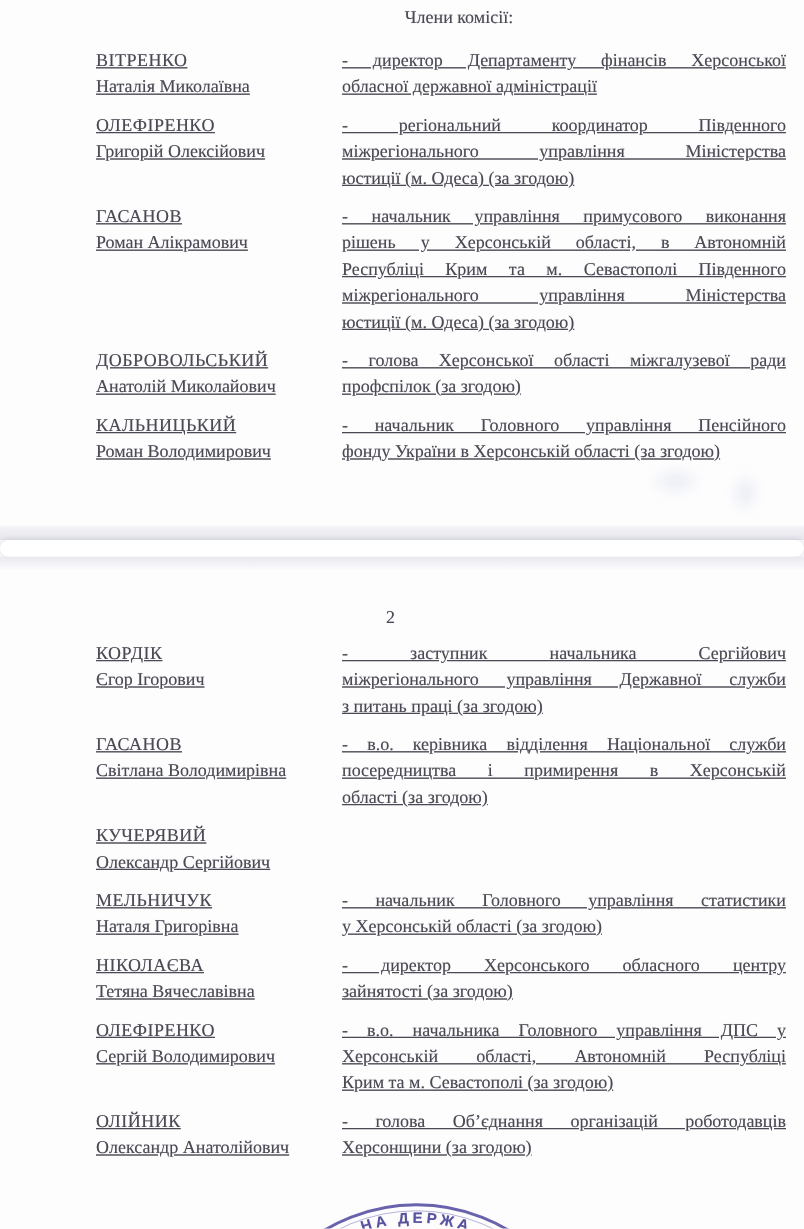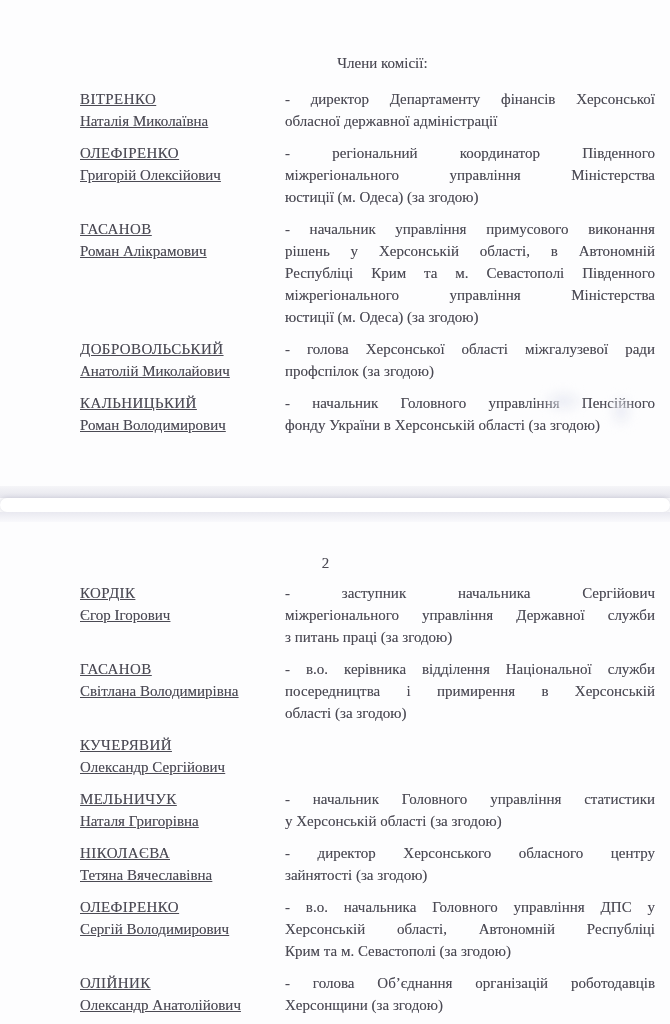--- a/index.html
+++ b/index.html
@@ -6,30 +6,30 @@
   body {
     width: 670px; height: 1024px; overflow: hidden;
     background: #fdfdfe;
     font-family: "Liberation Serif", "DejaVu Serif", serif;
     color: #4b4a54;
     font-size: 15px; line-height: 22px;
     text-shadow: 0 0 0.6px rgba(75,74,84,0.45);
     position: relative;
   }
   .page { box-sizing: border-box; padding-left: 80px; padding-right: 15px; position: relative; }
-  .page1 { height: 438px; padding-top: 4px; margin-top: 48px; }
+  .page1 { height: 438px; padding-top: 4px; }
   .page2 { height: 550px; padding-top: 30px; }
 
   .heading { text-align: center; margin-left: 30px; margin-bottom: 14px; }
   .page-number { text-align: center; margin-right: 84px; margin-bottom: 8px; }
 
   .member-row { display: flex; margin-bottom: 10px; }
   .name-col { width: 205px; flex: 0 0 205px; text-decoration: underline; }
   .surname { letter-spacing: 0.4px; }
-  .role-col { flex: 1 1 auto; }
+  .role-col { flex: 1 1 auto; text-decoration: underline; }
   .role-line { text-align: justify; text-align-last: justify; }
   .role-line.last { text-align-last: left; }
 
   
   .page-gap { height: 36px; width: 670px; }
   .gap-top { height: 12px; background: linear-gradient(#f5f5f8, #e5e5ec); }
   .gap-mid { height: 14px; background: #ffffff; border-radius: 8px; box-shadow: 0 0 4px rgba(120,120,145,0.30); }
   .gap-bot { height: 10px; background: linear-gradient(#e9e9f0, #f9f9fc); }
 
   

